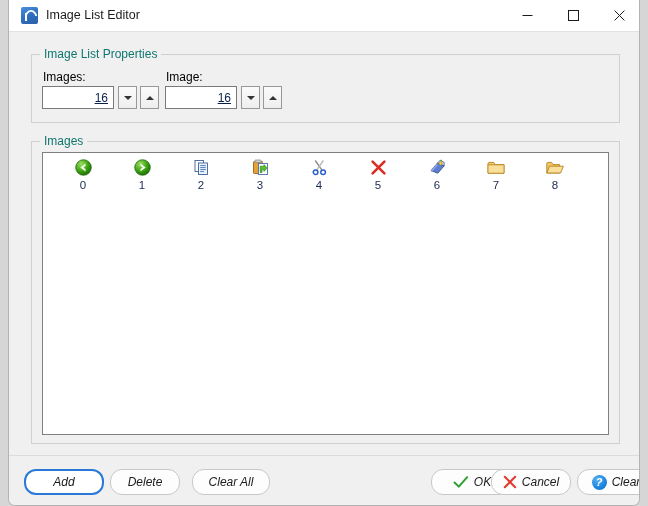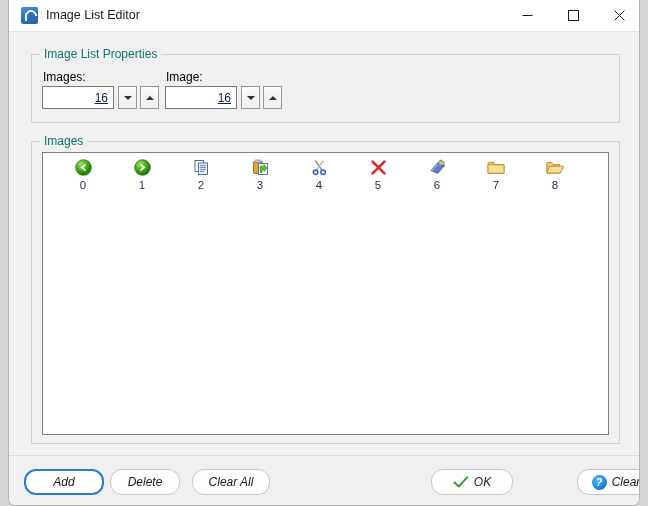--- a/index.html
+++ b/index.html
@@ -471,19 +471,28 @@
 
   <div class="btn" id="btn-ok">
     <span class="btn-ico">
       <svg width="16" height="14" viewBox="0 0 16 14">
           <polyline points="1.5,7.5 5.8,11.6 14.2,2.2" fill="none" stroke="#2e9e33" stroke-width="2" stroke-linecap="round" stroke-linejoin="round"></polyline>
         </svg>
     </span>
     <span>OK</span>
   </div>
 
+  <div class="btn" id="btn-cancel">
+    <span class="btn-ico">
+      <svg width="14" height="14" viewBox="0 0 14 14">
+          <line x1="1.8" y1="1.8" x2="12.2" y2="12.2" stroke="#e03a2f" stroke-width="2" stroke-linecap="round"></line>
+          <line x1="12.2" y1="1.8" x2="1.8" y2="12.2" stroke="#e03a2f" stroke-width="2" stroke-linecap="round"></line>
+        </svg>
+    </span>
+    <span>Cancel</span>
+  </div>
 
   <div class="btn" id="btn-help">
     <span class="help-circle">?</span>
     <span>Clear</span>
   </div>
 
 </div>
 
 </body></html>

